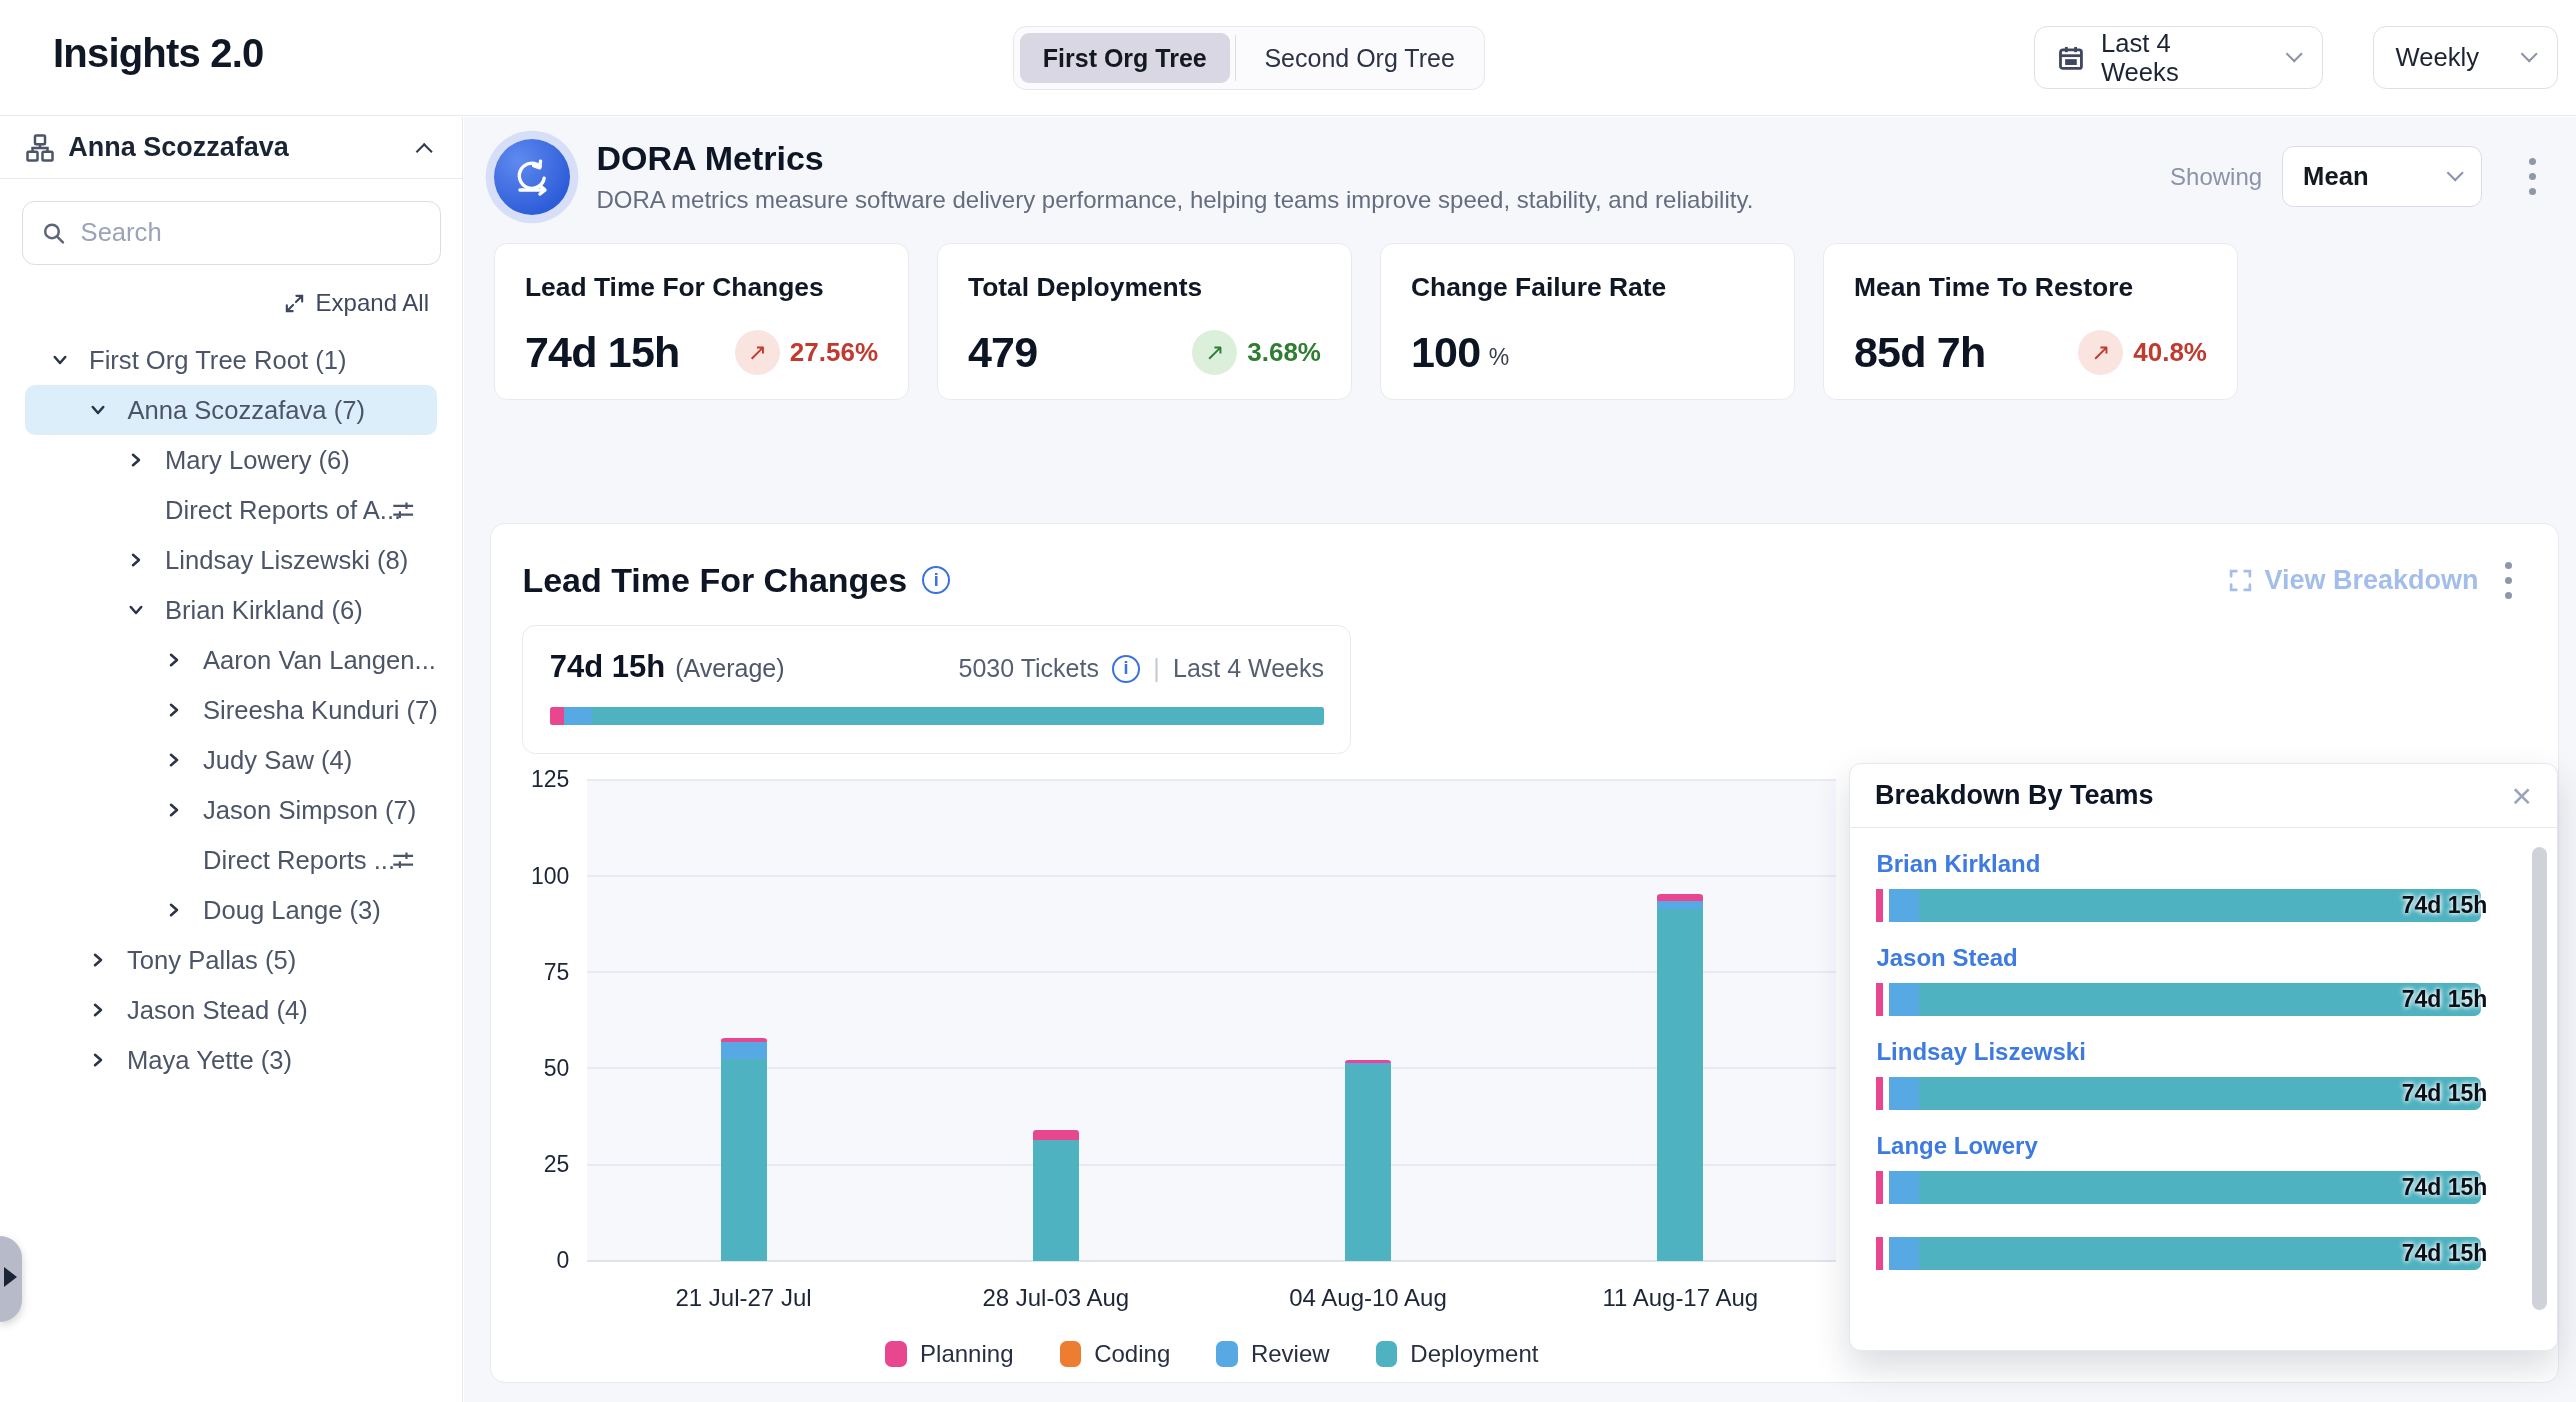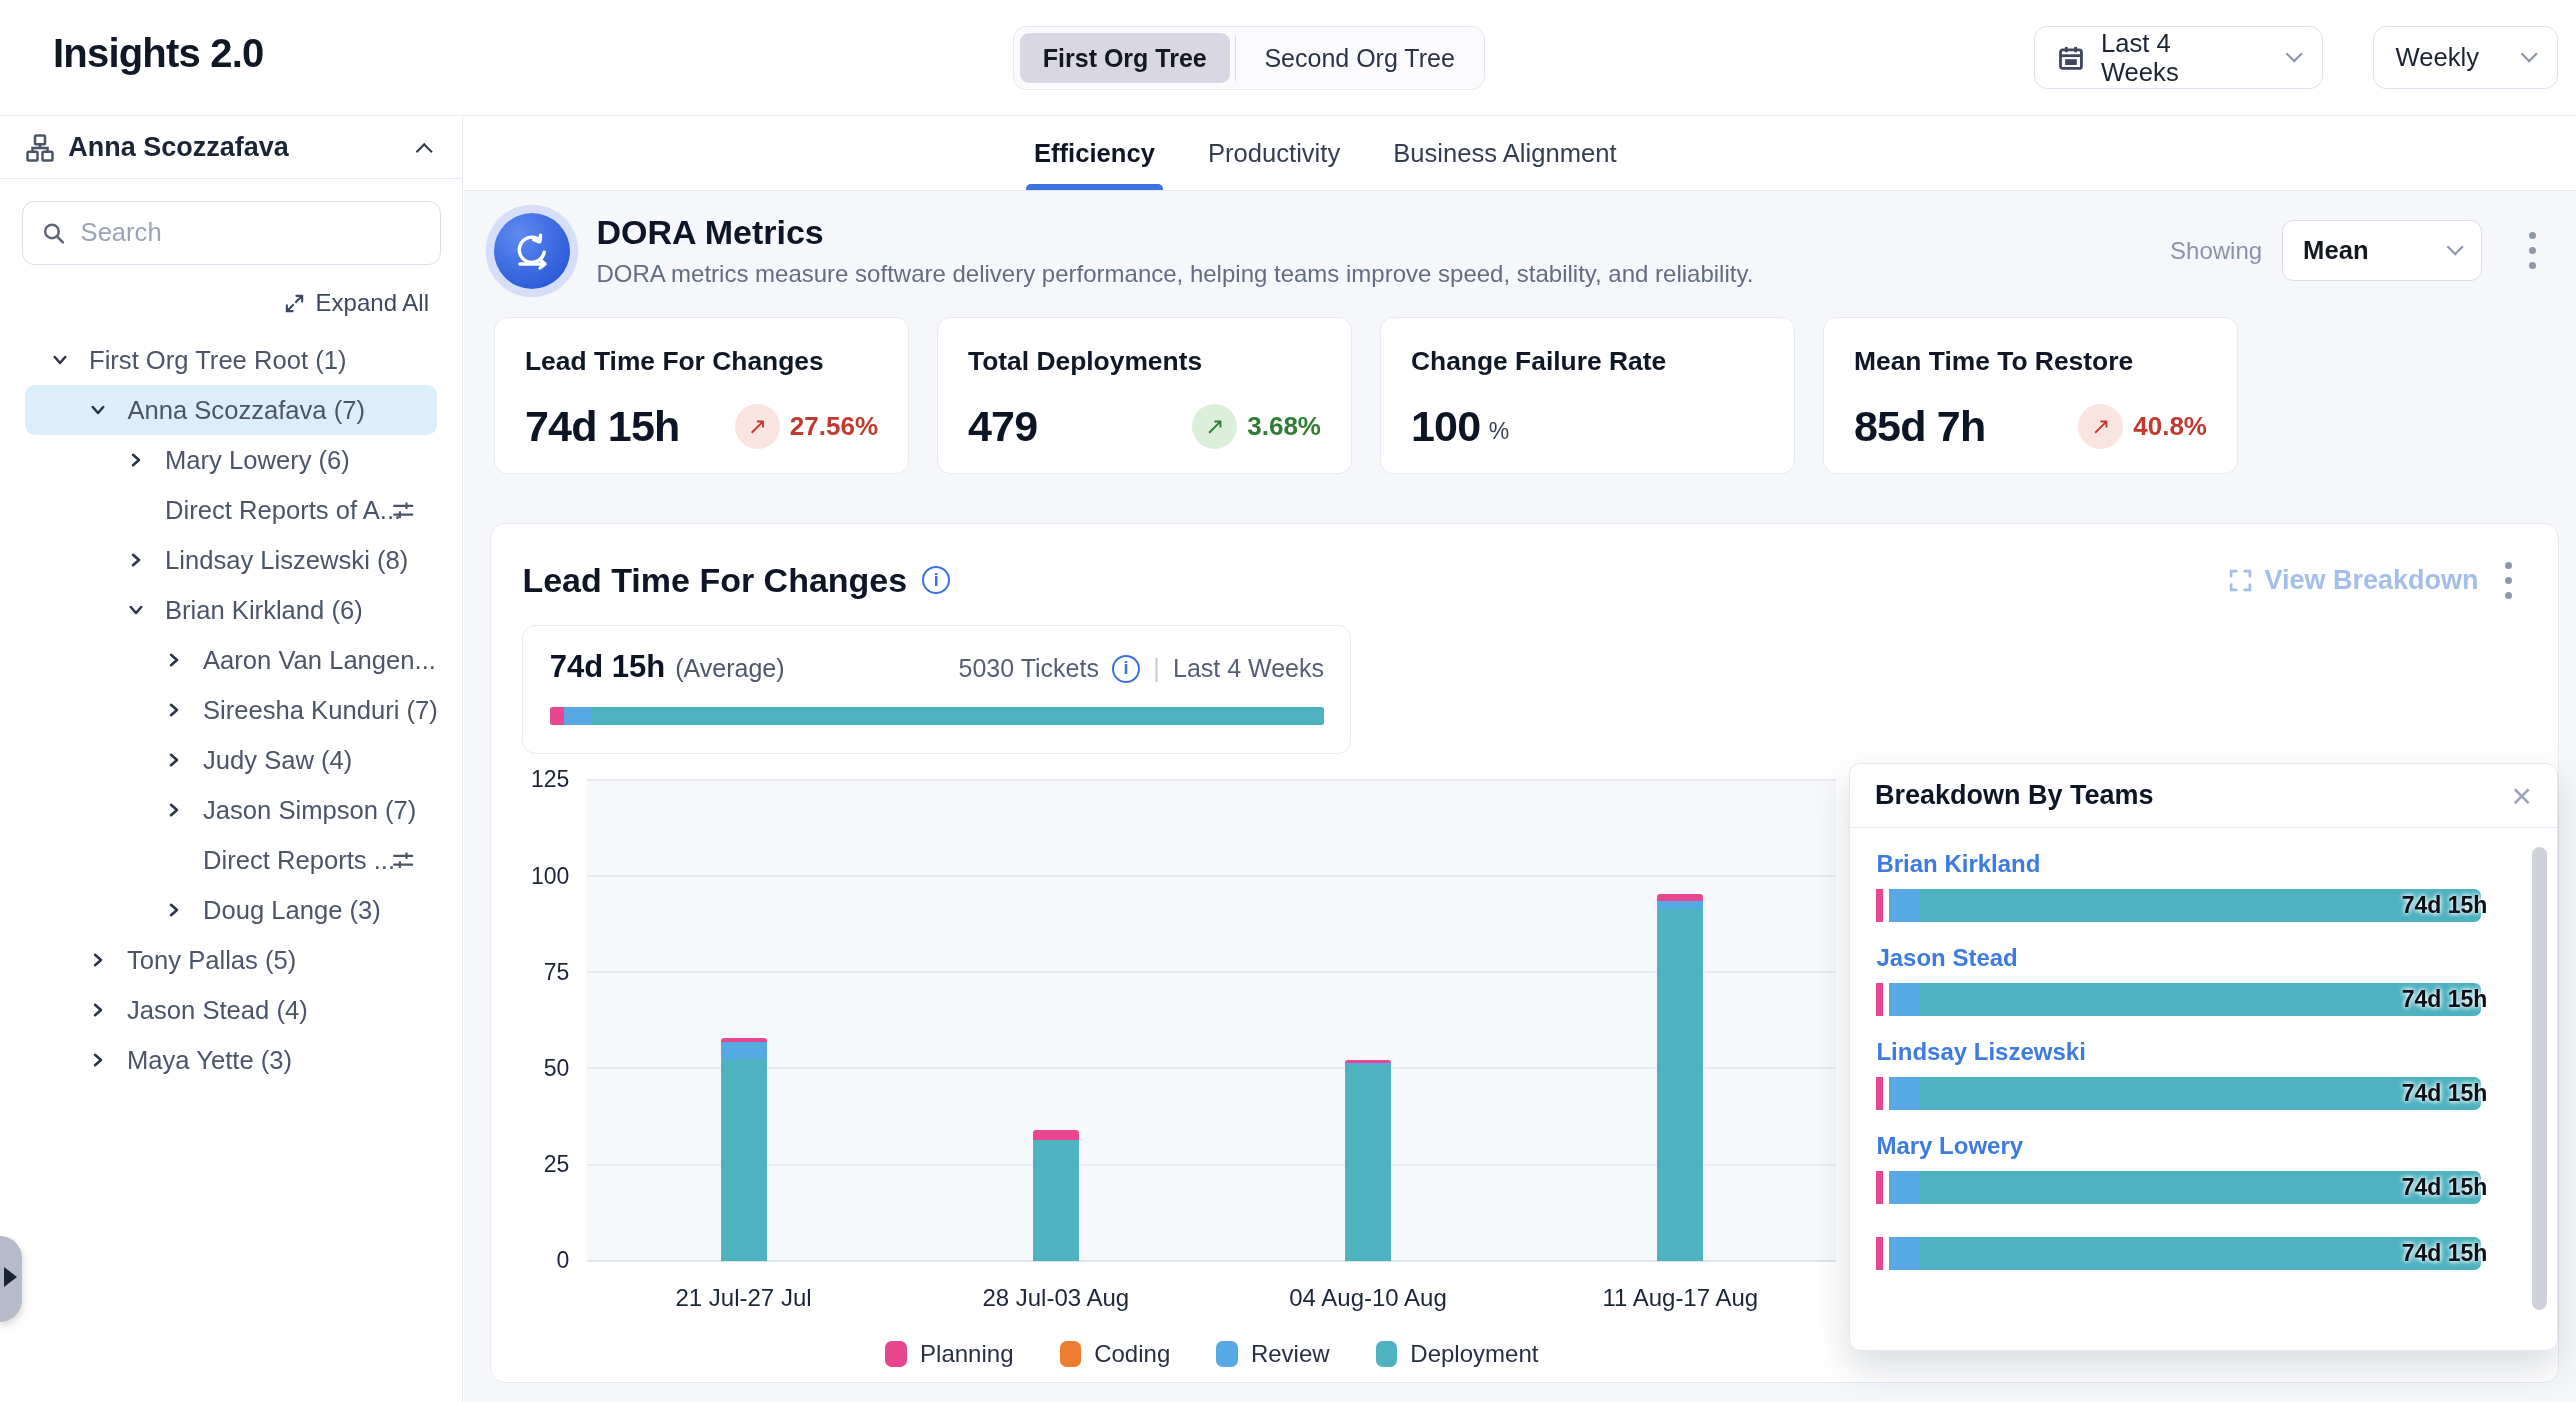--- a/index.html
+++ b/index.html
@@ -311,25 +311,20 @@
       </div>
     </div>
 </aside>
 
 <div class="drawer-handle">
   <span class="tri"></span>
 </div>
 
 <main class="main">
 
-  <div class="tabs-row">
-    <div class="tab active">Efficiency</div>
-    <div class="tab">Productivity</div>
-    <div class="tab">Business Alignment</div>
-  </div>
 
   <div class="dora-row">
     <div class="dora-ic">
       <svg width="43" height="43" viewBox="0 0 24 24">
         <path d="M18.5 13 a7 7 0 1 1 -2.2-6.6" fill="none" stroke="#fff" stroke-width="1.9" stroke-linecap="round"></path>
         <path d="M16.5 3.5 L16 7.2 L12.6 6" fill="none" stroke="#fff" stroke-width="1.9" stroke-linecap="round" stroke-linejoin="round"></path>
         <path d="M5 19.5 h13.5" fill="none" stroke="#fff" stroke-width="1.9" stroke-linecap="round"></path>
         <path d="M16.2 17 l2.8 2.5 -2.8 2.3" fill="none" stroke="#fff" stroke-width="1.9" stroke-linecap="round" stroke-linejoin="round"></path>
       </svg>
     </div>
@@ -529,21 +524,21 @@
           <div class="comp">
             <span style="width:1.1%;background:#e8478f"></span>
             <span class="seg-gap" style="width:0.9%"></span>
             <span style="width:5%;background:#56a9e3"></span>
             <span class="seg-dep" style="width:92%;background:#4fb2c0"></span>
           </div>
           <span class="prow-val">74d 15h</span>
         </div>
       </div>
       <div class="prow">
-        <div class="prow-name">Mary Lowery</div>
+        <div class="prow-name">Lange Lowery</div>
         <div class="prow-bar">
           <div class="comp">
             <span style="width:1.1%;background:#e8478f"></span>
             <span class="seg-gap" style="width:0.9%"></span>
             <span style="width:5%;background:#56a9e3"></span>
             <span class="seg-dep" style="width:92%;background:#4fb2c0"></span>
           </div>
           <span class="prow-val">74d 15h</span>
         </div>
       </div>

